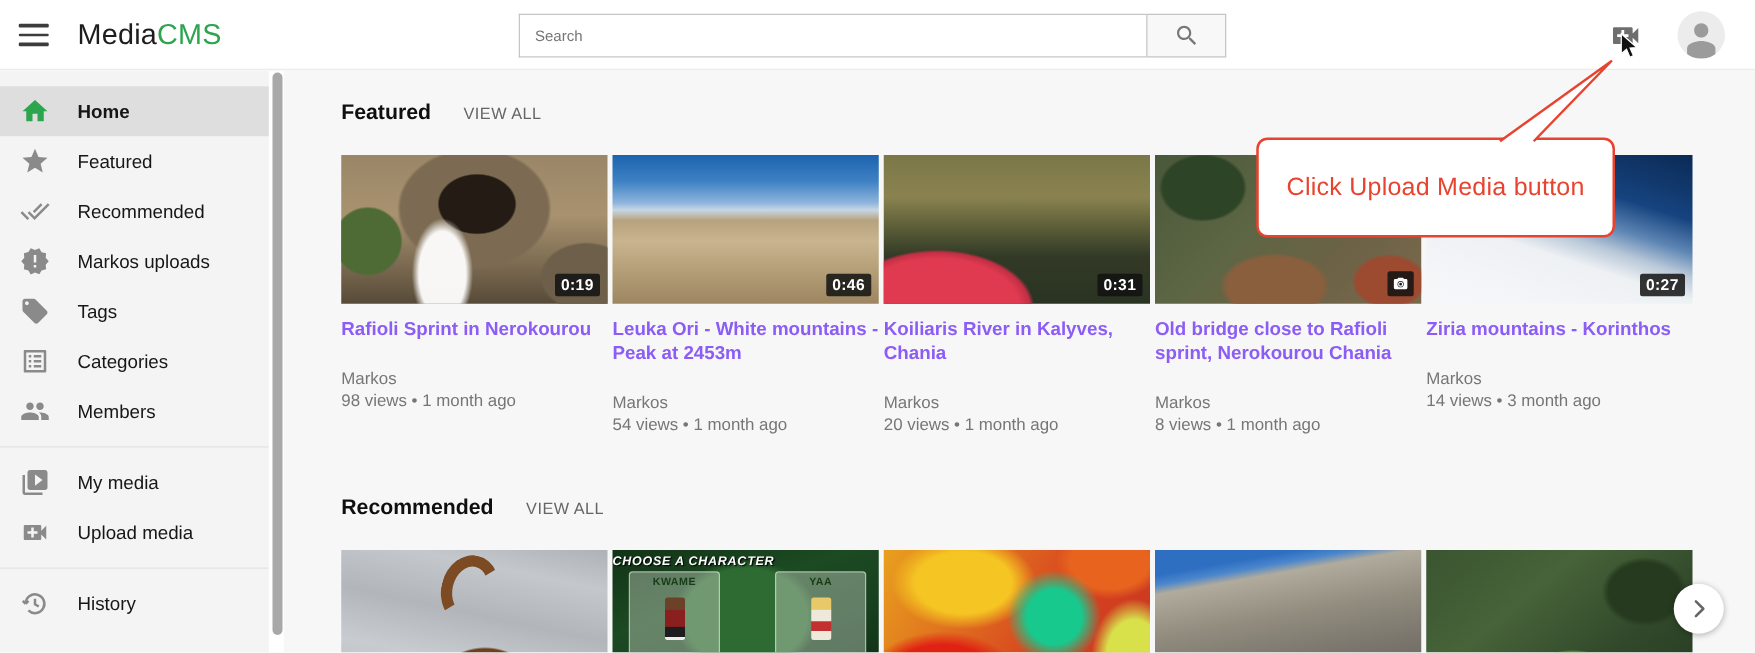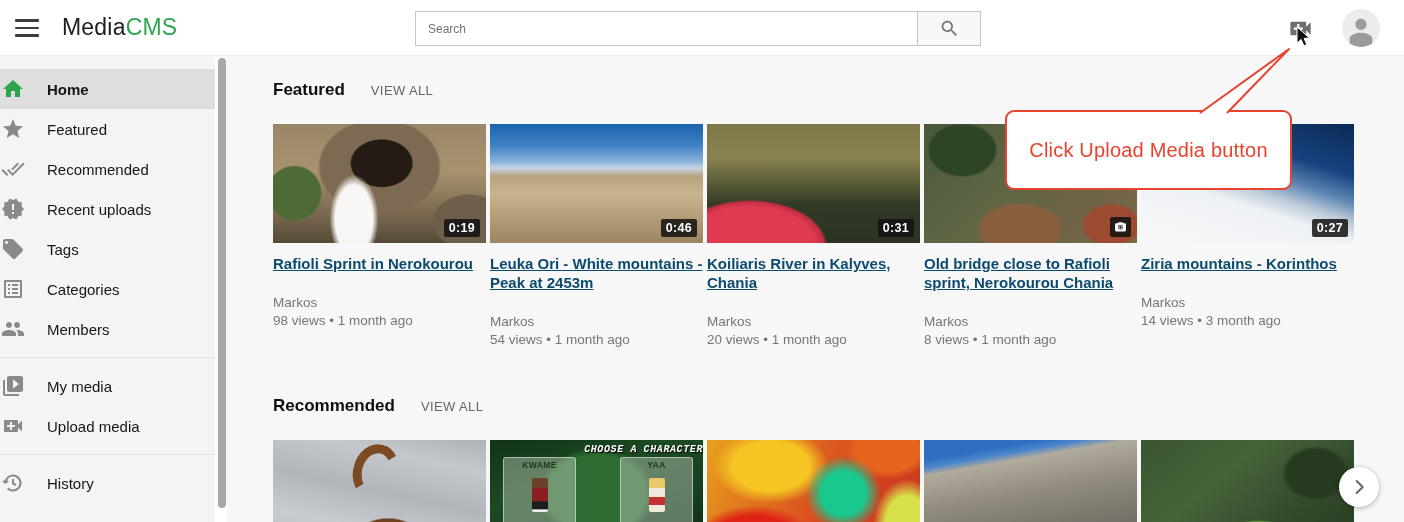--- a/index.html
+++ b/index.html
@@ -34,21 +34,21 @@
   .avatar {
     width:38px; height:38px; border-radius:50%; background:#ececec; overflow:hidden;
     display:flex; align-items:flex-end; justify-content:center; cursor:pointer;
   }
 
   
   .sidebar {
     position:absolute; top:57px; left:0; width:215px; height:465px;
     background:#f4f4f4; padding-top:12px; z-index:3;
   }
-  .side-item { display:flex; align-items:center; height:40px; padding-left:1px; cursor:pointer; }
+  .side-item { display:flex; align-items:center; height:40px; padding-left:16px; cursor:pointer; }
   .side-item.active { background:#dedede; }
   .side-item .ic { width:24px; height:24px; flex:0 0 24px; }
   .side-item .lbl { margin-left:22px; font-size:15px; color:#161616; }
   .side-item.active .lbl { font-weight:bold; }
   .side-divider { border-top:1px solid #e2e2e2; margin:8px 0; }
   .icon-gray { fill:#8a8a8a; }
   .icon-green { fill:#2da44e; }
 
   .side-scroll-track { position:absolute; top:57px; left:215px; width:12px; height:465px; background:#ffffff; }
   .side-scroll-thumb { position:absolute; top:58px; left:218px; width:8px; height:450px; background:#a8a8a8; border-radius:4px; }
@@ -59,21 +59,21 @@
   .section-title { font-size:17px; font-weight:bold; color:#0f0f0f; }
   .view-all { margin-left:26px; font-size:13px; color:#656565; letter-spacing:.4px; cursor:pointer; }
   .cards { display:flex; margin-top:24px; }
   .card { width:213px; margin-right:4px; cursor:pointer; }
   .thumb { position:relative; width:213px; height:119px; background:#ddd; overflow:hidden; }
   .dur {
     position:absolute; right:6px; bottom:6px; background:rgba(18,18,18,.85); color:#fff;
     font-size:12.5px; font-weight:bold; padding:2px 5px; border-radius:2px; letter-spacing:.3px;
   }
   .dur.cam { padding:3px 4px 1px; }
-  .card-title { margin-top:11px; font-size:15px; font-weight:bold; line-height:19px; color:#0c4a6e;text-decoration:underline; }
+  .card-title { margin-top:11px; font-size:15px; font-weight:bold; line-height:19px; color:#8b5cf6; }
   .card-author { margin-top:21px; font-size:13.5px; color:#767676; line-height:18px; }
   .card-meta { font-size:13.5px; color:#767676; line-height:18px; }
   .sec2 { margin-top:47px; }
 
   
   .t-f1 { background:
     radial-gradient(ellipse 34px 62px at 38% 80%, rgba(255,255,255,.95) 0 55%, rgba(255,255,255,0) 72%),
     radial-gradient(ellipse 52px 40px at 51% 33%, #241c14 0 58%, rgba(0,0,0,0) 61%),
     radial-gradient(ellipse 95px 75px at 50% 36%, #7c6b52 0 62%, rgba(0,0,0,0) 65%),
     radial-gradient(ellipse 45px 45px at 10% 58%, #4e6b35 0 58%, rgba(0,0,0,0) 62%),
@@ -97,22 +97,22 @@
     radial-gradient(ellipse 15px 9px at 46% 80%, #f2c53d 0 60%, rgba(0,0,0,0) 63%),
     radial-gradient(ellipse 15px 9px at 62% 80%, #f2c53d 0 60%, rgba(0,0,0,0) 63%),
     radial-gradient(ellipse 62px 55px at 54% 98%, #7a4a22 0 60%, #6b3d1c 68%, rgba(0,0,0,0) 71%),
     linear-gradient(12deg,#b6b9bd 0%,#c8cbcf 30%,#b2b5ba 55%,#c4c7cb 80%,#aeb2b7 100%); }
   .stem { position:absolute; left:80px; top:4px; width:46px; height:56px;
     border:9px solid transparent; border-top-color:#7c4a23; border-left-color:#7c4a23;
     border-radius:50%; transform:rotate(14deg); }
   .t-r2 { background:
     radial-gradient(ellipse 90px 70px at 50% 45%, #2e6b33 0 55%, rgba(0,0,0,0) 65%),
     linear-gradient(160deg,#123317 0%,#1c4a22 35%,#174020 60%,#0e2a13 100%); }
-  .game-title { position:absolute; top:4px; left:0; width:100%; text-align:right; color:#fff;
-    font-size:10px; font-weight:bold; font-style:italic; letter-spacing:.6px; text-shadow:1px 1px 1px #000;font-family:Liberation Mono, monospace; }
+  .game-title { position:absolute; top:4px; left:0; width:100%; text-align:left; color:#fff;
+    font-size:10px; font-weight:bold; font-style:italic; letter-spacing:.6px; text-shadow:1px 1px 1px #000; }
   .char-panel { position:absolute; top:17px; height:73px; width:73px;
     background:rgba(205,215,200,.42); border:1px solid rgba(235,245,230,.55); border-radius:3px; }
   .cp-l { left:13px; } .cp-r { left:130px; }
   .char-name { margin-top:2px; text-align:center; color:#173d17; font-size:8.5px; font-weight:bold; letter-spacing:.4px; }
   .char-fig { width:16px; height:34px; margin:8px auto 0; border-radius:2px; }
   .fig1 { background:linear-gradient(180deg,#6b4228 0 28%,#8a1f1f 30% 68%,#1d1d1d 70% 92%,#eee 93% 100%); }
   .fig2 { background:linear-gradient(180deg,#e8c96a 0 28%,#efe9dc 30% 55%,#c23030 57% 78%,#efe9dc 80% 100%); }
   .char-btn { position:absolute; top:92px; width:68px; text-align:center; background:#3fae4a; color:#fff;
     font-size:9px; font-weight:bold; padding:3px 0 4px; border-radius:2px; }
   .cb-l { left:15px; } .cb-r { left:132px; }
@@ -198,21 +198,21 @@
     <div class="side-item">
       <svg class="ic" viewBox="0 0 24 24">
           <path class="icon-gray" d="M18 7l-1.41-1.41-6.34 6.34 1.41 1.41L18 7zm4.24-1.41L11.66 16.17 7.48 12l-1.41 1.41L11.66 19l12-12-1.42-1.41zM.41 13.41L6 19l1.41-1.41L1.83 12 .41 13.41z"></path>
         </svg>
       <span class="lbl">Recommended</span>
     </div>
     <div class="side-item">
       <svg class="ic" viewBox="0 0 24 24">
           <path class="icon-gray" d="M23 12l-2.44-2.79.34-3.69-3.61-.82-1.89-3.2L12 2.96 8.6 1.5 6.71 4.69 3.1 5.5l.34 3.7L1 12l2.44 2.79-.34 3.7 3.61.82L8.6 22.5l3.4-1.47 3.4 1.46 1.89-3.19 3.61-.82-.34-3.69L23 12zm-10 5h-2v-2h2v2zm0-4h-2V7h2v6z"></path>
         </svg>
-      <span class="lbl">Recent uploads</span>
+      <span class="lbl">Markos uploads</span>
     </div>
     <div class="side-item">
       <svg class="ic" viewBox="0 0 24 24">
           <path class="icon-gray" d="M21.41 11.58l-9-9C12.05 2.22 11.55 2 11 2H4c-1.1 0-2 .9-2 2v7c0 .55.22 1.05.59 1.42l9 9c.36.36.86.58 1.41.58.55 0 1.05-.22 1.41-.59l7-7c.37-.36.59-.86.59-1.41 0-.55-.23-1.06-.59-1.42zM5.5 7C4.67 7 4 6.33 4 5.5S4.67 4 5.5 4 7 4.67 7 5.5 6.33 7 5.5 7z"></path>
         </svg>
       <span class="lbl">Tags</span>
     </div>
     <div class="side-item">
       <svg class="ic" viewBox="0 0 24 24">
           <path class="icon-gray" d="M11 7h6v2h-6zm0 4h6v2h-6zm0 4h6v2h-6zM7 7h2v2H7zm0 4h2v2H7zm0 4h2v2H7zM20.1 3H3.9c-.5 0-.9.4-.9.9v16.2c0 .4.4.9.9.9h16.2c.4 0 .9-.5.9-.9V3.9c0-.5-.5-.9-.9-.9zM19 19H5V5h14v14z"></path>

